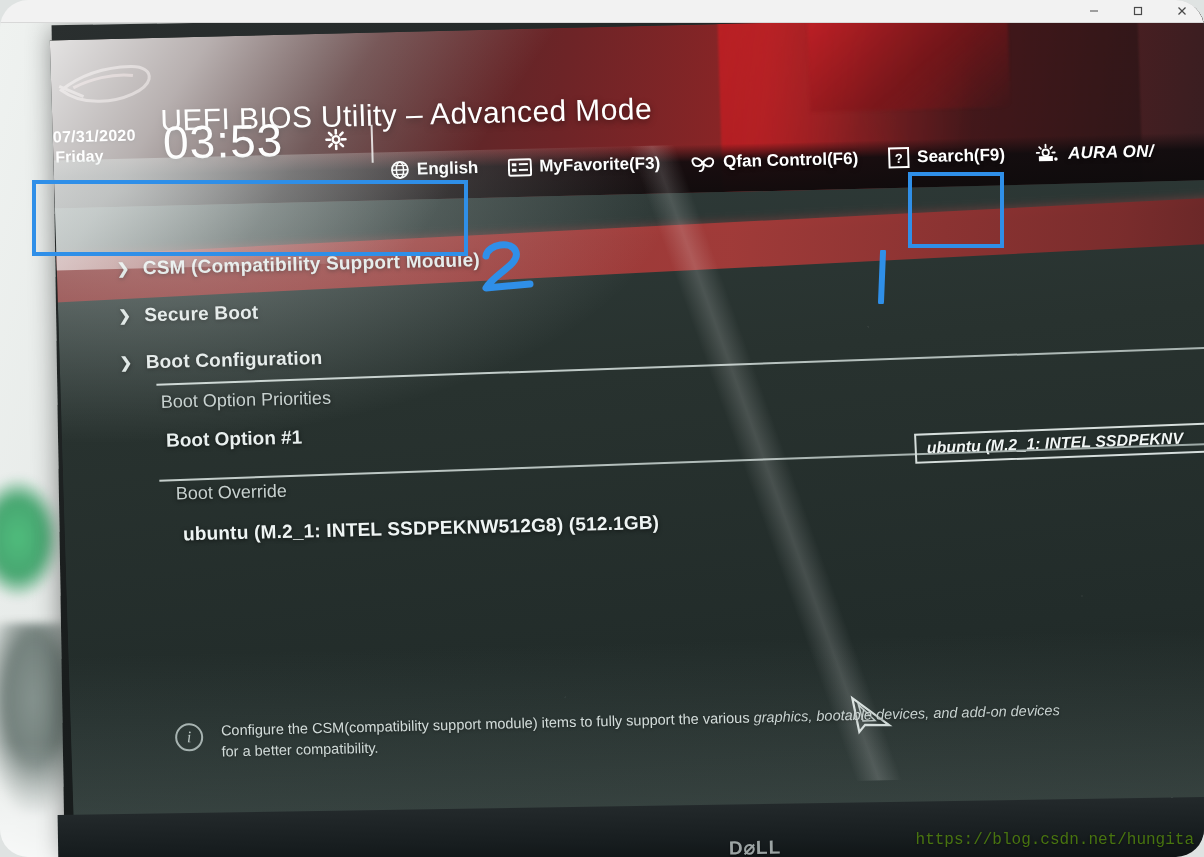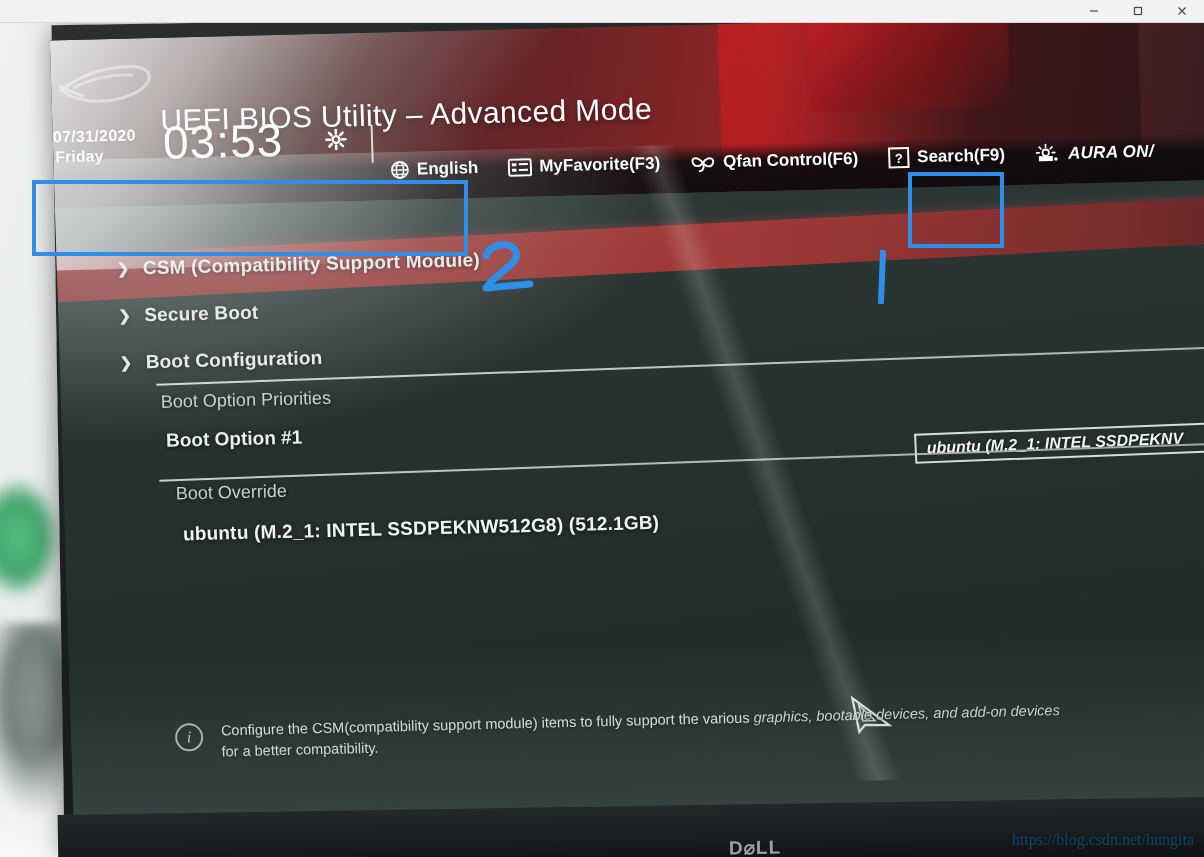--- a/index.html
+++ b/index.html
@@ -4,21 +4,21 @@
 <title>UEFI BIOS Utility Screenshot</title>
 <style>
   * { box-sizing: border-box; margin: 0; padding: 0; }
   html, body {
     width: 1204px; height: 857px;
     overflow: hidden;
     background: #dfe3e2;
     font-family: "Liberation Sans", sans-serif;
   }
 
-  #root { position: relative; width: 1204px; height: 857px; overflow: hidden; }
+  #root { position: relative; width: 1204px; height: 857px; overflow: hidden; border-radius: 28px; }
 
   
   .titlebar {
     position: absolute; left: 0; top: 0; width: 1204px; height: 23px;
     background: #f2f2f2; border-bottom: 1px solid #d8d8d8;
     display: flex; align-items: center; justify-content: flex-end;
     z-index: 60;
   }
   .win-btn {
     width: 44px; height: 22px; display: flex; align-items: center; justify-content: center;
@@ -319,23 +319,23 @@
   .anno-box {
     border: 4px solid #2f8fe8;
   }
   #anno-box-csm { left: 32px; top: 180px; width: 436px; height: 76px; }
   #anno-box-boot { left: 908px; top: 172px; width: 96px; height: 76px; }
   #anno-num-2 { left: 478px; top: 240px; width: 70px; height: 56px; }
   #anno-num-1 { left: 874px; top: 250px; width: 20px; height: 54px; }
 
   .watermark {
     position: absolute; right: 10px; bottom: 8px; z-index: 58;
-    color: #0c4a6e; font-size: 16px; opacity: .92;
+    color: #4d7c0f; font-size: 16px; opacity: .92;
     text-shadow: 0 1px 3px rgba(0,0,0,.5);
-    font-family: Liberation Serif, serif;
+    font-family: Liberation Mono, monospace;
   }
 </style>
 </head>
 <body>
 
 <div id="root">
 
   <div class="titlebar">
     <div class="win-btn">
       <svg width="12" height="12" viewBox="0 0 12 12">

